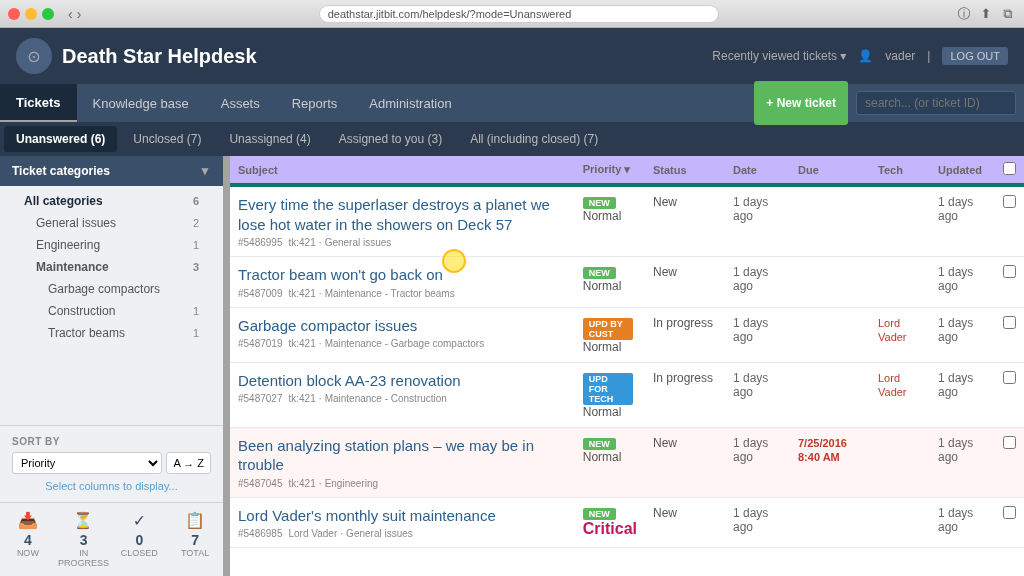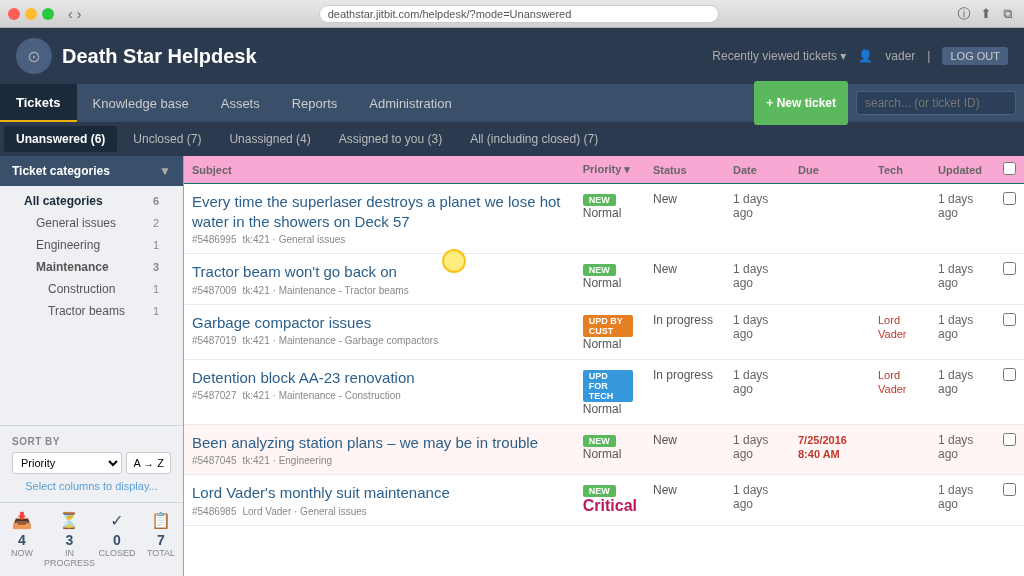--- a/index.html
+++ b/index.html
@@ -57,21 +57,21 @@
       align-items: center;
       padding: 0 16px;
       color: #ccc;
       font-size: 13px;
       cursor: pointer;
     }
     .nav-item.active {
       background: #1a2a3a;
       color: white;
       font-weight: bold;
-      border-bottom: 2px solid #eab308;
+      border-bottom: 2px solid #a3a3a3;
     }
     .btn-new-ticket {
       margin-left: auto;
       margin-right: 8px;
       background: #5cb85c;
       color: white;
       border: none;
       padding: 15px 12px;
       border-radius: 3px;
       font-size: 12px;
@@ -111,23 +111,23 @@
     .tab.active { background: #1a2a3a; color: white; font-weight: bold; }
 
     
     .main-content {
       display: flex;
       height: calc(576px - 28px - 56px - 38px - 34px);
     }
 
     
     .sidebar {
-      width: 184px;
+      width: 230px;
       background: #eef0f3;
-      border-right: 1px solid #a3a3a3;
+      border-right: 7px solid #a3a3a3;
       flex-shrink: 0;
       display: flex;
       flex-direction: column;
     }
     .sidebar-header {
       background: #3a4f6a;
       color: white;
       padding: 8px 12px;
       font-size: 12px;
       font-weight: bold;
@@ -165,22 +165,22 @@
     }
     .footer-stat { text-align: center; flex: 1; }
     .footer-stat-num { font-size: 14px; font-weight: bold; color: #3a4f6a; }
     .footer-stat-label { font-size: 9px; color: #888; text-transform: uppercase; }
     .footer-icon { font-size: 16px; margin-bottom: 2px; color: #3a4f6a; }
 
     
     .ticket-area { flex: 1; overflow-y: auto; background: white; }
     .ticket-table { width: 100%; border-collapse: collapse; }
     .ticket-table thead th {
-      background: #f9a8d4;
-      border-bottom: 1px solid #0f766e;
+      background: #c4b5fd;
+      border-bottom: 4px solid #0f766e;
       padding: 6px 8px;
       font-size: 11px;
       color: #666;
       text-align: left;
       white-space: nowrap;
     }
     .ticket-table thead th.sortable { cursor: pointer; }
     .col-checkbox { width: 20px; text-align: center; }
     .col-subject { min-width: 300px; }
     .col-priority { width: 70px; }
@@ -333,20 +333,24 @@
           <span>General issues</span>
           <span class="cat-count">2</span>
         </div>
         <div class="cat-item indent">
           <span>Engineering</span>
           <span class="cat-count">1</span>
         </div>
         <div class="cat-item indent bold">
           <span>Maintenance</span>
           <span class="cat-count">3</span>
+        </div>
+        <div class="cat-item indent2">
+          <span>Garbage compactors</span>
+          <span class="cat-count"></span>
         </div>
         <div class="cat-item indent2">
           <span>Construction</span>
           <span class="cat-count">1</span>
         </div>
         <div class="cat-item indent2">
           <span>Tractor beams</span>
           <span class="cat-count">1</span>
         </div>
       </div>

